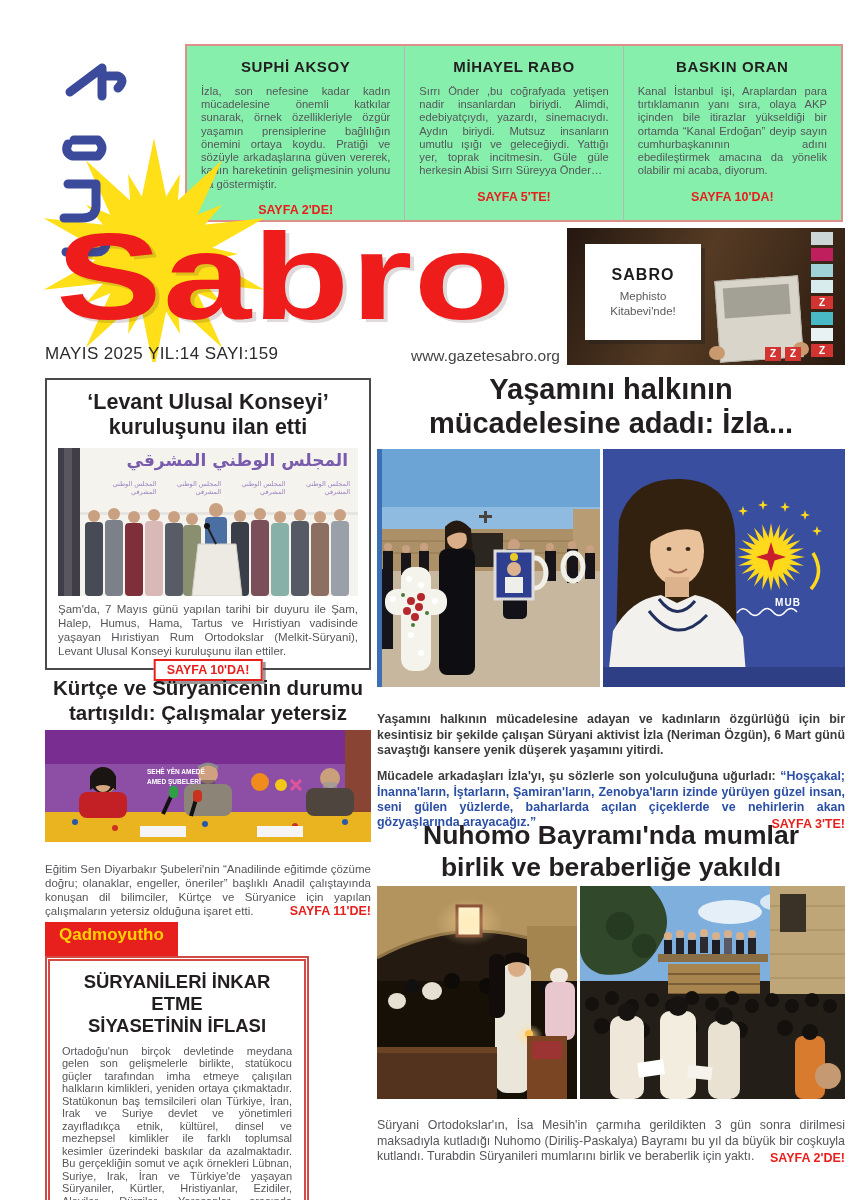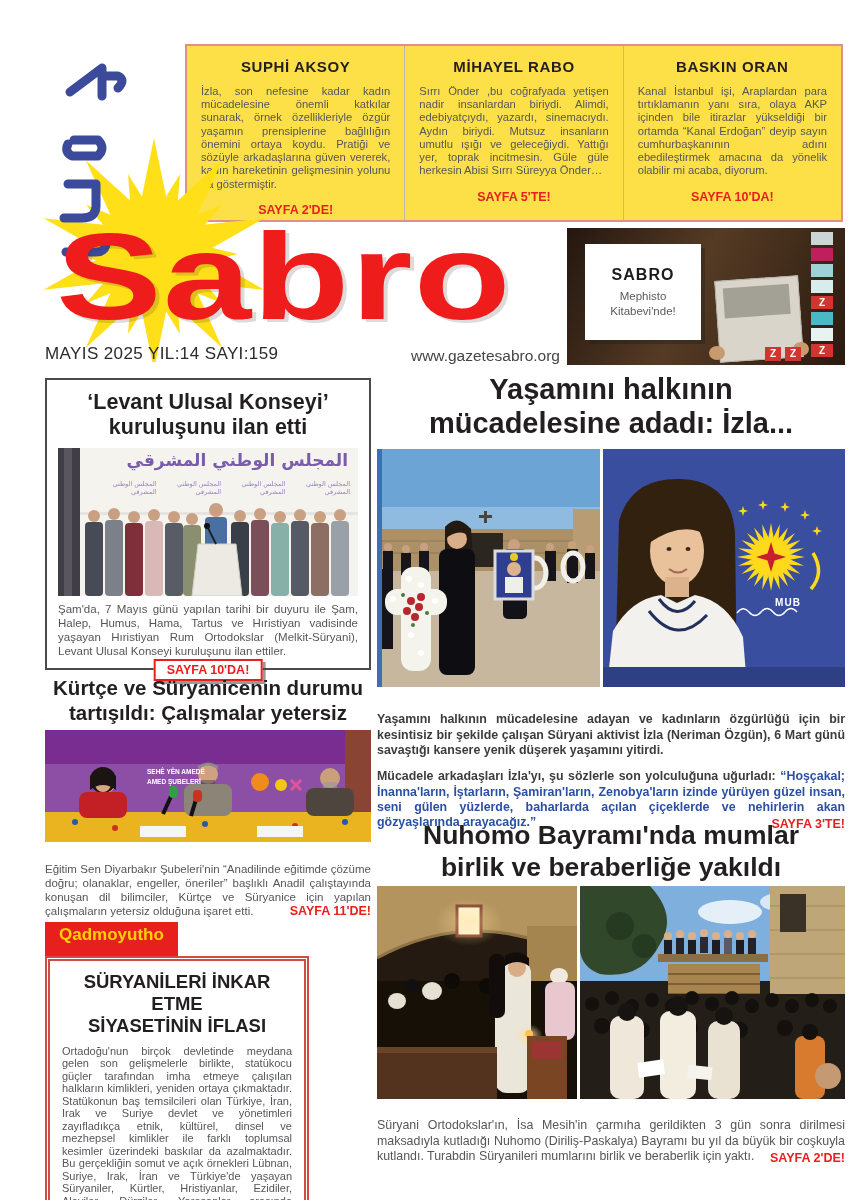--- a/index.html
+++ b/index.html
@@ -2,21 +2,21 @@
 <html><head>
 <meta charset="utf-8">
 <style>
   html,body{margin:0;padding:0;background:#ffffff;}
   .page{position:relative;width:857px;height:1200px;margin:0 auto;background:#fff;
         font-family:"Liberation Sans",sans-serif;overflow:hidden;}
   .abs{position:absolute;}
 
   
   .topframe{left:185px;top:44px;width:658px;height:178px;border:2px solid #dd8f8a;
-            display:flex;background:#fde047;box-sizing:border-box;}
+            display:flex;background:#86efac;box-sizing:border-box;}
   .tcol{flex:1;padding:8px 14px 0;box-sizing:border-box;}
   .tcol+.tcol{border-left:1px solid #b7b7b7;}
   .tcol h3{margin:4px 0 10px;text-align:center;font-size:15px;letter-spacing:.6px;color:#231f20;}
   .tcol p{margin:0;font-size:11.2px;line-height:1.18;text-align:justify;color:#55565a;}
   .tcol .pref{display:block;text-align:center;margin-top:12px;font-weight:bold;font-size:12.5px;color:#e8201d;}
 
   
   .sun{left:22px;top:132px;width:270px;height:230px;z-index:1;}
   .syriac{left:40px;top:56px;width:92px;height:215px;z-index:2;}
   .sabro{left:56px;top:216px;z-index:3;font-size:122px;font-weight:bold;line-height:1;

